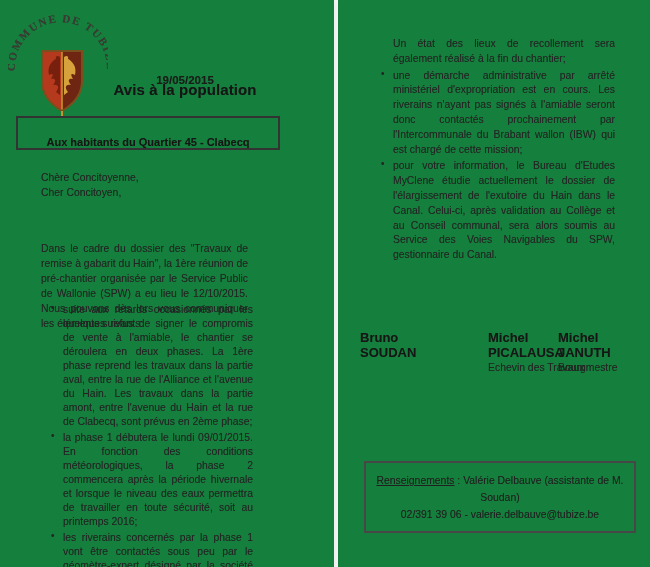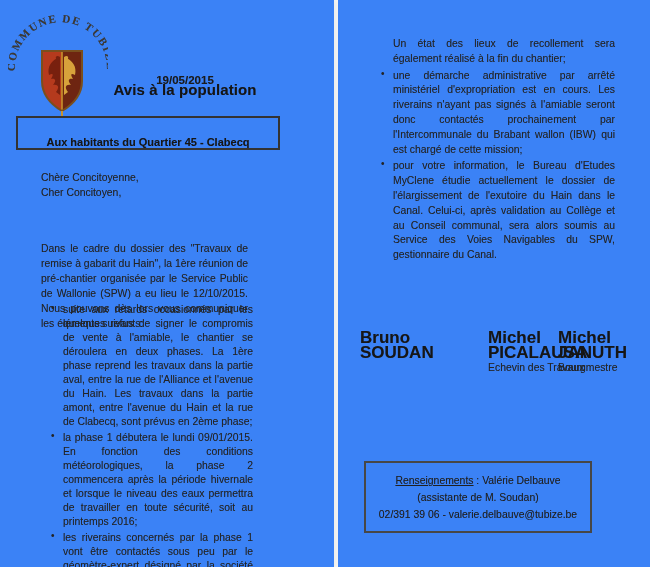--- a/index.html
+++ b/index.html
@@ -6,21 +6,21 @@
   html,body { width:650px; height:567px; }
   body {
     position:relative;
     background:#f7f7f5;
     font-family:"Liberation Sans", sans-serif;
     color:#242424;
     overflow:hidden;
   }
   .page {
     position:absolute; top:0; bottom:0;
-    background:#3b82f6;
+    background:#15803d;
   }
   #page1 { left:0; width:334px; box-shadow:2px 0 6px rgba(0,0,0,0.05); }
   #page2 { left:338px; width:312px; }
   .scan { text-shadow:0 0 0.4px rgba(30,30,30,0.35); }
 
   
   .logo { position:absolute; left:8px; top:4px; width:100px; height:118px; }
   .arc-text {
     font-family:"Liberation Serif", serif;
     font-size:11px; font-weight:bold; letter-spacing:1.6px;
@@ -62,24 +62,24 @@
   .list-p2 .bullet-item { margin-bottom:2px; }
   .list-p2 .btext { line-height:14.8px; }
   .closing {
     position:absolute; left:20px; top:246px; width:278px;
     font-size:10.4px; line-height:15px; text-align:justify;
   }
   .sig { position:absolute; top:330px; }
   #sig1 { left:22px;  width:97px;  }
   #sig2 { left:117px; width:103px;margin-left:33px; }
   #sig3 { left:220px; width:92px;  }
-  .sig-name { font-weight:bold; font-size:17px; color:#161616; line-height:15px; }
+  .sig-name { font-weight:bold; font-size:13px; color:#161616; line-height:15px; }
   .sig-role { font-size:10.4px; line-height:15px; }
   .contact-box {
-    position:absolute; left:26px; top:461px; width:228px;
+    position:absolute; left:26px; top:461px; width:272px;
     border:2px solid #474747;
     padding:9px 4px 8px 4px;
     text-align:center; font-size:10.4px; line-height:17px; color:#202020;
   }
   .contact-box .u { text-decoration:underline; }
 </style>
 </head>
 <body class="scan">
 
 <div class="page" id="page1">

